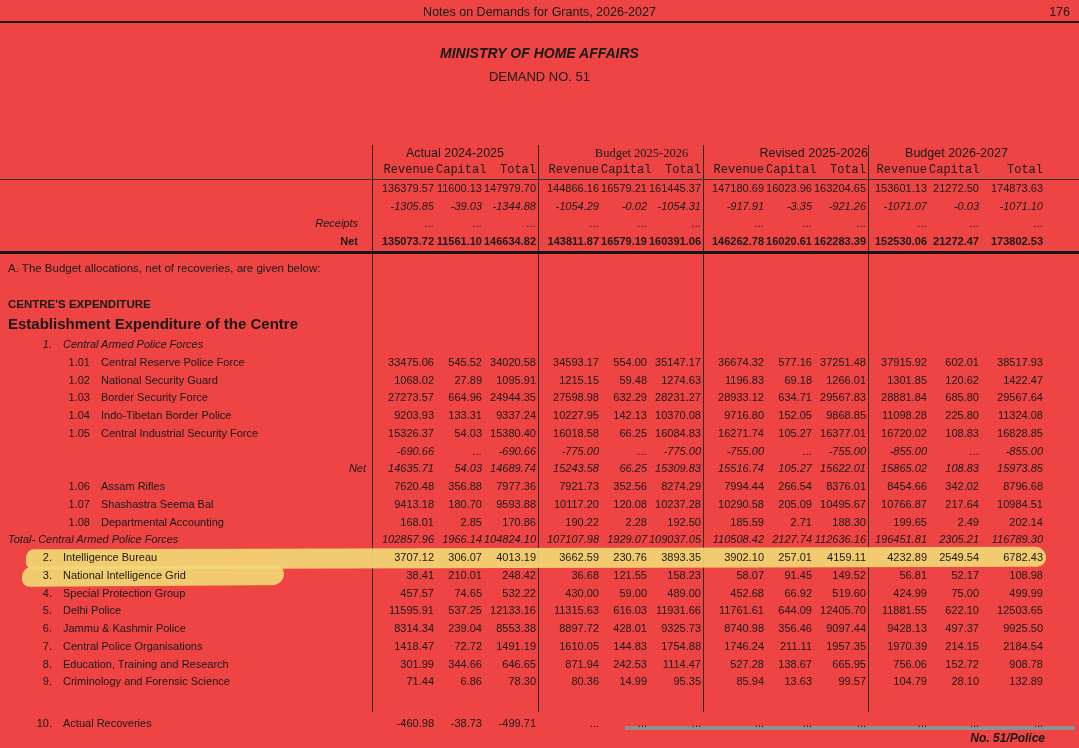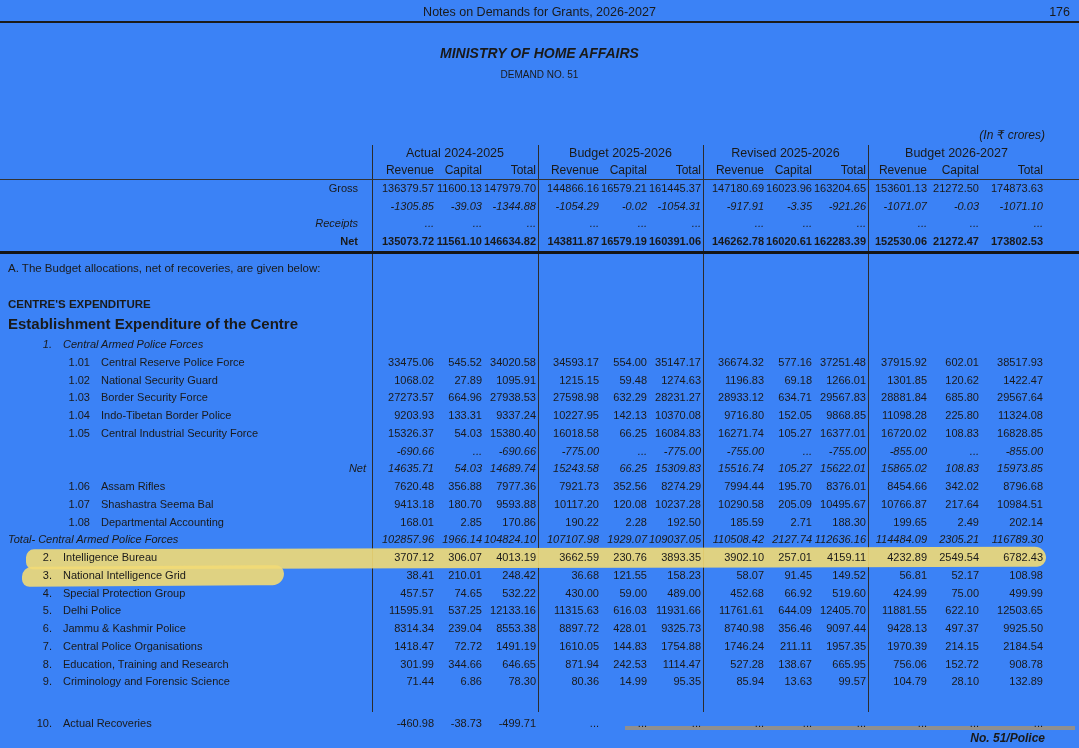--- a/index.html
+++ b/index.html
@@ -1,31 +1,31 @@
 <!DOCTYPE html>
 <html><head>
 <meta charset="utf-8">
 <style>
   html,body{margin:0;padding:0;background:#fff;}
-  .page{position:relative;width:1079px;height:748px;background:#3b82f6;overflow:hidden;
+  .page{position:relative;width:1079px;height:748px;background:#ef4444;overflow:hidden;
         font-family:"Liberation Sans","DejaVu Sans",sans-serif;color:#1a1a1a;}
   .abs{position:absolute;}
   
   .doc-header{top:5px;left:0;width:1079px;text-align:center;font-size:12.5px;}
   .page-num{top:5px;left:1020px;width:50px;text-align:right;font-size:12.5px;}
   .top-rule{top:21px;left:0;width:1079px;height:2px;background:#1b1b1b;}
   
   .ministry{top:45px;left:0;width:1079px;text-align:center;font-size:14px;font-weight:bold;font-style:italic;}
-  .demand{top:69px;left:0;width:1079px;text-align:center;font-size:10px;}
+  .demand{top:69px;left:0;width:1079px;text-align:center;font-size:13px;}
   .dept{top:92px;left:0;width:1079px;text-align:center;font-size:13.5px;font-weight:bold;}
   .unit-note{top:128px;left:745px;width:300px;text-align:right;font-size:12px;font-style:italic;}
   
   .ghead{position:absolute;top:146px;height:16px;text-align:center;font-size:12.5px;}
-  .g0{left:372px;width:166px;} .g1{left:538px;width:165px;} .g2{left:703px;width:165px;} .g3{left:868px;width:177px;}
-  .shead{position:absolute;top:163px;height:15px;font-size:12px;text-align:right;}
+  .g0{left:372px;width:166px;} .g1{left:559px;width:165px;font-family:Liberation Serif, serif;} .g2{left:703px;width:165px;text-align:right;} .g3{left:868px;width:177px;}
+  .shead{position:absolute;top:163px;height:15px;font-size:12px;text-align:right;font-family:Liberation Mono, monospace;}
   .under-headers{top:179px;left:0;width:1079px;height:1px;background:#333;}
   .thick-rule{top:251px;left:0;width:1079px;height:3px;background:#151515;}
   
   .vline{position:absolute;top:145px;height:567px;width:1px;background:#2c2c2c;}
   .v1{left:372px;} .v2{left:538px;} .v3{left:703px;} .v4{left:868px;}
   
   .trow{position:absolute;left:0;width:1079px;height:17px;font-size:11px;}
   .trow span{position:absolute;top:0;white-space:nowrap;z-index:1;}
   .val{text-align:right;}
   .c0{left:374px;width:60px;}  .c1{left:436px;width:46px;}  .c2{left:484px;width:52px;}
@@ -55,21 +55,20 @@
 <body>
 
 <div class="page">
 
   <div class="abs doc-header">Notes on Demands for Grants, 2026-2027</div>
   <div class="abs page-num">176</div>
   <div class="abs top-rule"></div>
 
   <div class="abs ministry">MINISTRY OF HOME AFFAIRS</div>
   <div class="abs demand">DEMAND NO. 51</div>
-  <div class="abs unit-note">(In ₹ crores)</div>
 
   <div class="vline v1"></div>
   <div class="vline v2"></div>
   <div class="vline v3"></div>
   <div class="vline v4"></div>
 
   <div>
       <span class="ghead g0">Actual 2024-2025</span>
       <span class="ghead g1">Budget 2025-2026</span>
       <span class="ghead g2">Revised 2025-2026</span>
@@ -86,21 +85,20 @@
       <span class="shead c7">Capital</span>
       <span class="shead c8">Total</span>
       <span class="shead c9">Revenue</span>
       <span class="shead c10">Capital</span>
       <span class="shead c11">Total</span>
     </div>
   <div class="abs under-headers"></div>
 
   <div>
       <div class="trow" style="top: 182px;">
-        <span class="slabel">Gross</span>
         <span class="val c0">136379.57</span>
         <span class="val c1">11600.13</span>
         <span class="val c2">147979.70</span>
         <span class="val c3">144866.16</span>
         <span class="val c4">16579.21</span>
         <span class="val c5">161445.37</span>
         <span class="val c6">147180.69</span>
         <span class="val c7">16023.96</span>
         <span class="val c8">163204.65</span>
         <span class="val c9">153601.13</span>
@@ -193,21 +191,21 @@
         <span class="val c8">1266.01</span>
         <span class="val c9">1301.85</span>
         <span class="val c10">120.62</span>
         <span class="val c11">1422.47</span>
       </div>
       <div class="trow" style="top: 391.25px;">
         <span class="sub-num">1.03</span>
         <span class="sub-lbl">Border Security Force</span>
         <span class="val c0">27273.57</span>
         <span class="val c1">664.96</span>
-        <span class="val c2">27938.53</span>
+        <span class="val c2">24944.35</span>
         <span class="val c3">27598.98</span>
         <span class="val c4">632.29</span>
         <span class="val c5">28231.27</span>
         <span class="val c6">28933.12</span>
         <span class="val c7">634.71</span>
         <span class="val c8">29567.83</span>
         <span class="val c9">28881.84</span>
         <span class="val c10">685.80</span>
         <span class="val c11">29567.64</span>
       </div>
@@ -275,21 +273,21 @@
       <div class="trow" style="top: 480px;">
         <span class="sub-num">1.06</span>
         <span class="sub-lbl">Assam Rifles</span>
         <span class="val c0">7620.48</span>
         <span class="val c1">356.88</span>
         <span class="val c2">7977.36</span>
         <span class="val c3">7921.73</span>
         <span class="val c4">352.56</span>
         <span class="val c5">8274.29</span>
         <span class="val c6">7994.44</span>
-        <span class="val c7">195.70</span>
+        <span class="val c7">266.54</span>
         <span class="val c8">8376.01</span>
         <span class="val c9">8454.66</span>
         <span class="val c10">342.02</span>
         <span class="val c11">8796.68</span>
       </div>
       <div class="trow" style="top: 497.75px;">
         <span class="sub-num">1.07</span>
         <span class="sub-lbl">Shashastra Seema Bal</span>
         <span class="val c0">9413.18</span>
         <span class="val c1">180.70</span>
@@ -324,21 +322,21 @@
         <span class="flabel">Total- Central Armed Police Forces</span>
         <span class="val c0">102857.96</span>
         <span class="val c1">1966.14</span>
         <span class="val c2">104824.10</span>
         <span class="val c3">107107.98</span>
         <span class="val c4">1929.07</span>
         <span class="val c5">109037.05</span>
         <span class="val c6">110508.42</span>
         <span class="val c7">2127.74</span>
         <span class="val c8">112636.16</span>
-        <span class="val c9">114484.09</span>
+        <span class="val c9">196451.81</span>
         <span class="val c10">2305.21</span>
         <span class="val c11">116789.30</span>
       </div>
       <div class="trow" style="top: 551px;">
         <div class="hl hl-full"></div>
         <span class="main-num">2.</span>
         <span class="main-lbl">Intelligence Bureau</span>
         <span class="val c0">3707.12</span>
         <span class="val c1">306.07</span>
         <span class="val c2">4013.19</span>

